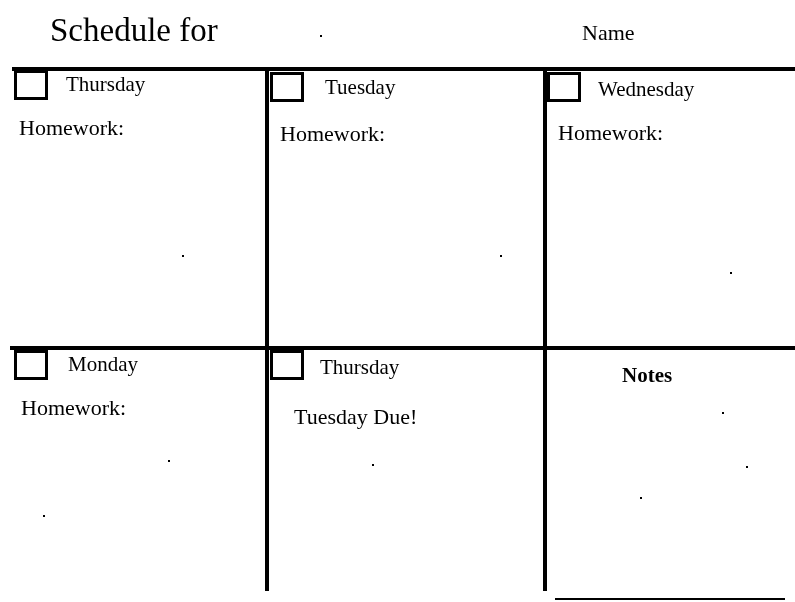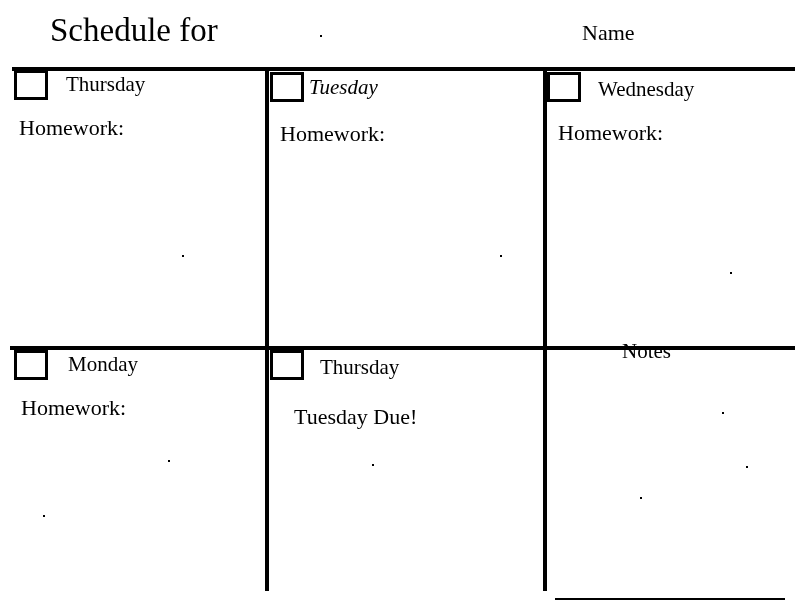--- a/index.html
+++ b/index.html
@@ -27,36 +27,36 @@
   <div class="abs hline" style="left:10px; top:346px; width:785px;"></div>
   <div class="abs hline" style="left:555px; top:598px; width:230px; height:2px;"></div>
   <div class="abs vline" style="left:265px; top:69px; height:522px;"></div>
   <div class="abs vline" style="left:543px; top:69px; height:522px;"></div>
 
   <div class="abs box" style="left:14px; top:70px;"></div>
   <div class="abs day" style="left:66px; top:74px;">Thursday</div>
   <div class="abs hw" style="left:19px; top:117px;">Homework:</div>
 
   <div class="abs box" style="left:270px; top:72px;"></div>
-  <div class="abs day" style="left:309px; top:77px;font-style:italic;">Tuesday</div>
+  <div class="abs day" style="left:325px; top:77px;">Tuesday</div>
   <div class="abs hw" style="left:280px; top:123px;">Homework:</div>
 
   <div class="abs box" style="left:547px; top:72px;"></div>
   <div class="abs day" style="left:598px; top:79px;">Wednesday</div>
   <div class="abs hw" style="left:558px; top:122px;">Homework:</div>
 
   <div class="abs box" style="left:14px; top:350px;"></div>
   <div class="abs day" style="left:68px; top:354px;">Monday</div>
   <div class="abs hw" style="left:21px; top:397px;">Homework:</div>
 
   <div class="abs box" style="left:270px; top:350px;"></div>
   <div class="abs day" style="left:320px; top:357px;">Thursday</div>
   <div class="abs hw" style="left:294px; top:406px;">Tuesday Due!</div>
 
-  <div class="abs notes" style="left:622px; top:341px; font-weight:normal;">Notes</div>
+  <div class="abs notes" style="left:622px; top:365px; font-weight:bold;">Notes</div>
   <div class="abs" style="left:548px; top:385px; width:242px; height:205px;"></div>
 
   <div class="abs speck" style="left:320px; top:35px;"></div>
   <div class="abs speck" style="left:500px; top:255px;"></div>
   <div class="abs speck" style="left:182px; top:255px;"></div>
   <div class="abs speck" style="left:730px; top:272px;"></div>
   <div class="abs speck" style="left:43px; top:515px;"></div>
   <div class="abs speck" style="left:372px; top:464px;"></div>
   <div class="abs speck" style="left:640px; top:497px;"></div>
   <div class="abs speck" style="left:168px; top:460px;"></div>

